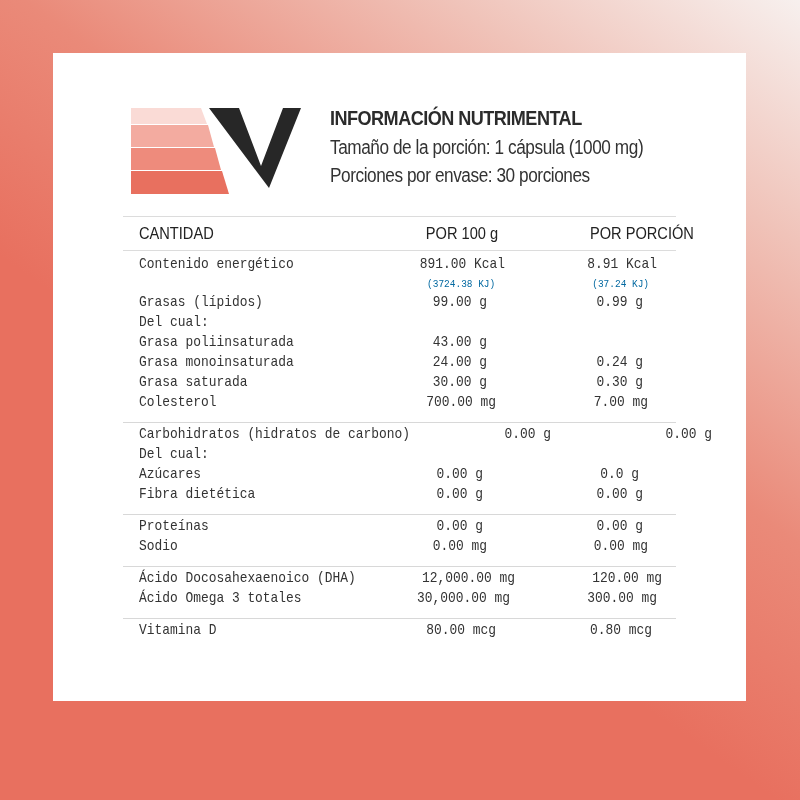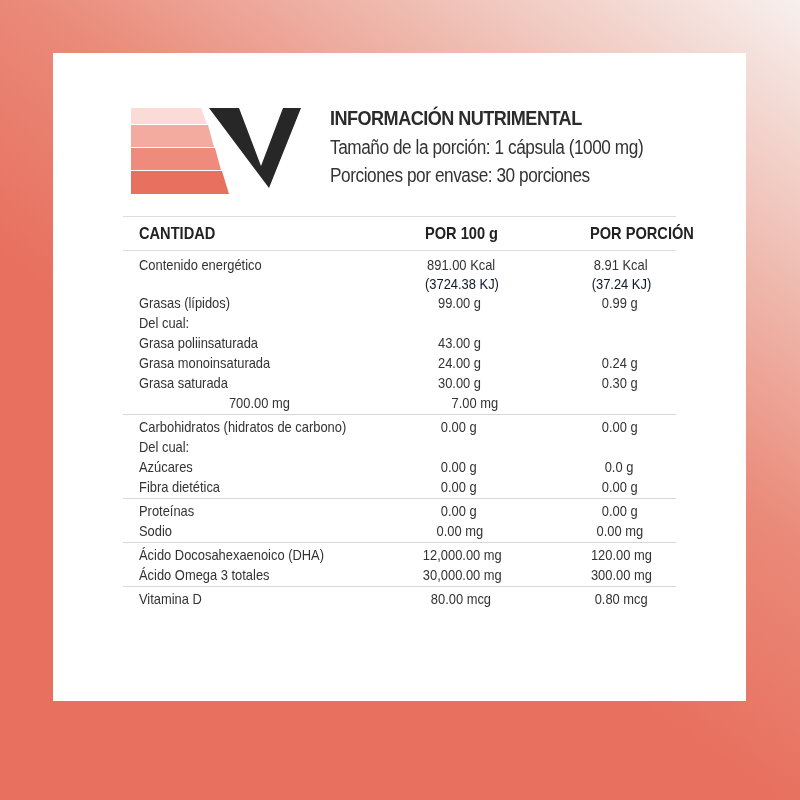--- a/index.html
+++ b/index.html
@@ -63,28 +63,28 @@
   .cell-b { padding-right: 16px; margin-left: 47px; }
   .row .inner {
     display: inline-block;
     transform: scaleX(0.86);
   }
   .cell-name .inner { transform-origin: left; }
   .cell-a .inner, .cell-b .inner { transform-origin: right; }
   .head-row {
     height: 34px;
     align-items: center;
-    font-weight: bold;
+    font-weight: normal;
     font-size: 17px;
     color: #222;
     border-bottom: 1px solid #dcdcdc;
     padding-top: 1px;
   }
-  .sub-row { font-size: 15px; line-height: 18px; color: #0f172a; }
-  .group { border-bottom: 1px solid #d8d8d8; padding: 2px 0 1px; }
+  .sub-row { font-size: 11px; line-height: 18px; color: #0369a1; }
+  .group { border-bottom: 1px solid #d8d8d8; padding: 2px 0 9px; font-family: Liberation Mono, monospace; }
   .group.last { border-bottom: none; }
   .group.first { padding-top: 4px; }
 </style>
 </head>
 <body>
 
 <div class="panel">
 
   <svg class="logo" viewBox="0 0 172 86">
     <polygon points="0,0 70,0 76,16 0,16" fill="#fadbd6"></polygon>
@@ -136,20 +136,21 @@
             <span class="cell-name"><span class="inner">Grasa monoinsaturada</span></span>
             <span class="cell-a"><span class="inner">24.00 g</span></span>
             <span class="cell-b"><span class="inner">0.24 g</span></span>
           </div>
           <div class="row">
             <span class="cell-name"><span class="inner">Grasa saturada</span></span>
             <span class="cell-a"><span class="inner">30.00 g</span></span>
             <span class="cell-b"><span class="inner">0.30 g</span></span>
           </div>
           <div class="row">
+            <span class="cell-name"><span class="inner">Colesterol</span></span>
             <span class="cell-a"><span class="inner">700.00 mg</span></span>
             <span class="cell-b"><span class="inner">7.00 mg</span></span>
           </div>
         </div>
         <div class="group">
           <div class="row">
             <span class="cell-name"><span class="inner">Carbohidratos (hidratos de carbono)</span></span>
             <span class="cell-a"><span class="inner">0.00 g</span></span>
             <span class="cell-b"><span class="inner">0.00 g</span></span>
           </div>

